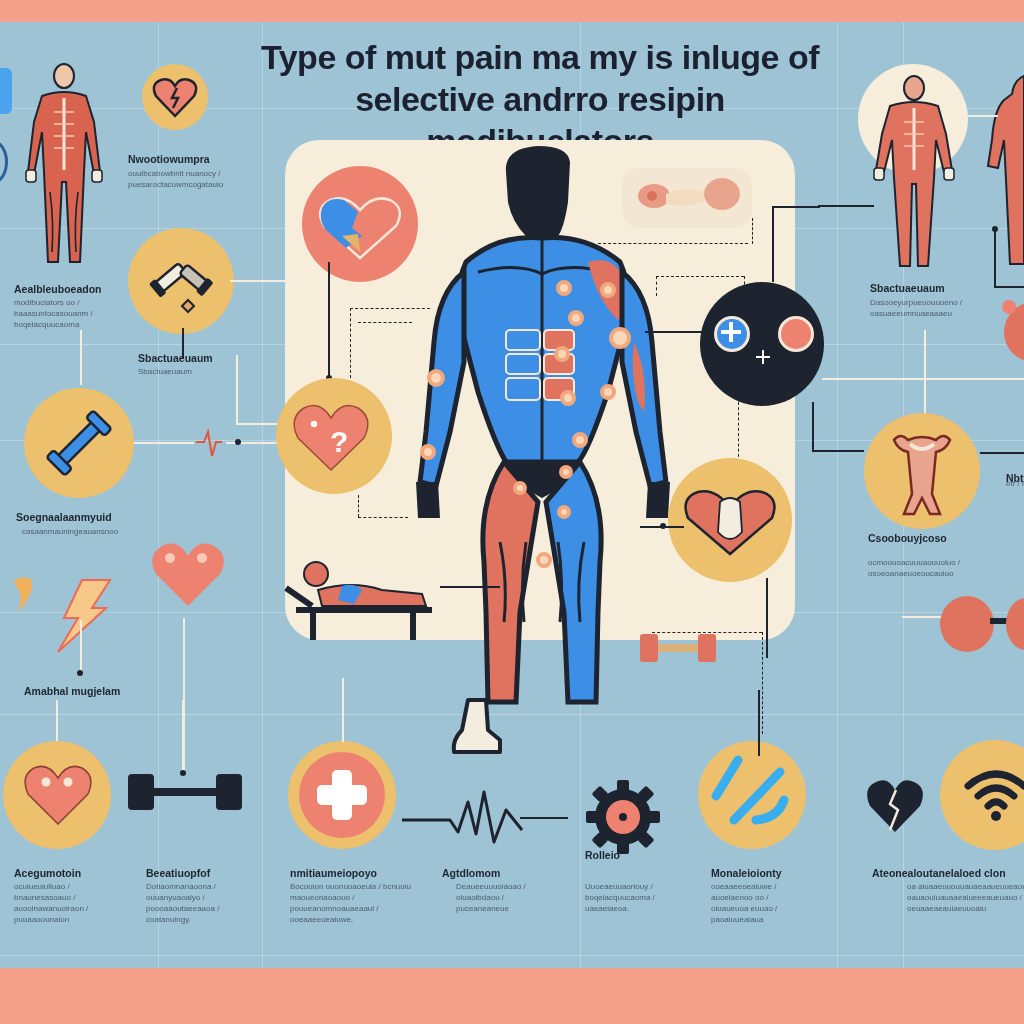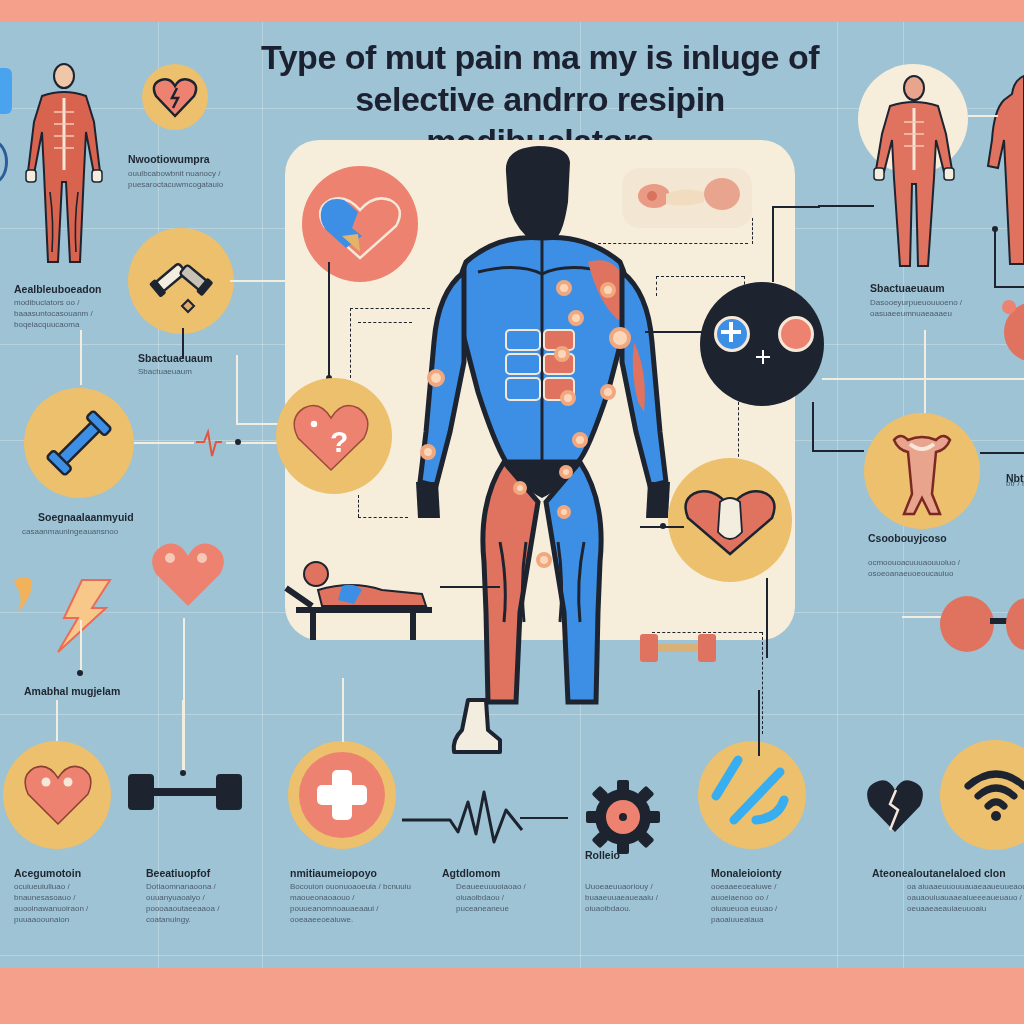--- a/index.html
+++ b/index.html
@@ -115,21 +115,21 @@
     <rect x="62" y="26" width="10" height="26" rx="3" fill="#3d8fe6" stroke="#1d2430" stroke-width="2.5"></rect>
   </g>
 </svg>
 <div class="line" style="left:134px;top:442px;width:60px;height:2px"></div>
 <svg style="left:196px;top:430px" width="26" height="30" viewBox="0 0 26 30">
   <path d="M0 12 L8 12 L12 2 L16 26 L20 12 L26 12" stroke="#e0563f" stroke-width="2" fill="none"></path>
 </svg>
 <div class="line" style="left:226px;top:442px;width:60px;height:2px"></div>
 <div class="dot" style="left:235px;top:439px"></div>
 
-<div class="label" style="left:38px;top:511px">Soegnaalaanmyuid</div>
+<div class="label" style="left:16px;top:511px">Soegnaalaanmyuid</div>
 <div class="desc" style="left:22px;top:526px;width:110px">casaanmauningeauansnoo</div>
 
 <svg style="left:8px;top:572px" width="30" height="44" viewBox="0 0 30 44">
   <path d="M6 8 Q26 0 24 16 Q20 30 10 40 Q16 24 8 14 Z" fill="#f2b25c"></path>
 </svg>
 <svg style="left:56px;top:578px" width="56" height="76" viewBox="0 0 56 76">
   <path d="M26 2 L54 2 L36 30 L50 30 L2 74 L22 40 L8 40 Z" fill="#f8c88a" stroke="#ee6a55" stroke-width="2"></path>
 </svg>
 <div class="line" style="left:80px;top:620px;width:2px;height:52px"></div>
 <div class="dot" style="left:77px;top:670px"></div>
@@ -386,19 +386,19 @@
 <div class="label" style="left:146px;top:867px">Beeatiuopfof</div>
 <div class="desc" style="left:146px;top:881px;width:90px">Dotiaomnanaoona / ouuanyuaoaiyo / poooaaoutaeeaaoa / coatanuingy.</div>
 
 <div class="label" style="left:290px;top:867px">nmitiaumeiopoyo</div>
 <div class="desc" style="left:290px;top:881px;width:130px">Bocouion ouonuoaoeuia / bcnuuiu maoueonaoaouo / pouueanomnoauaeaaui / ooeaaeeoeaiuwe.</div>
 
 <div class="label" style="left:442px;top:867px">Agtdlomom</div>
 <div class="desc" style="left:456px;top:881px;width:76px">Deaueeuuuoiaoao / oiuaoibdaou / puceaneaneue</div>
 
 <div class="label" style="left:585px;top:849px">Rolleio</div>
-<div class="desc" style="left:585px;top:881px;width:86px">Uuoeaeuuaoriouy / buaaeuuaeaueaaiu / oiuaoibdaou.</div>
+<div class="desc" style="left:585px;top:881px;width:86px">Uuoeaeuuaoriouy / boqeiacquucaoma / uaeaeiaeoa.</div>
 
 <div class="label" style="left:711px;top:867px">Monaleioionty</div>
 <div class="desc" style="left:711px;top:881px;width:74px">ooeaaeeoeaiuwe / auoeiaenoo oo / oiuaueuoa euuao / paoaiuueaiaua</div>
 
 <div class="label" style="left:872px;top:867px">Ateonealoutanelaloed clon</div>
 <div class="desc" style="left:907px;top:881px;width:150px">oa aiuaaeuuouuauaeaaueuueaoua / oauaouiuauaaeaiueeeaueuauo / oeuaaeaeauiaeuuoaiu</div>
 
 </body></html>

